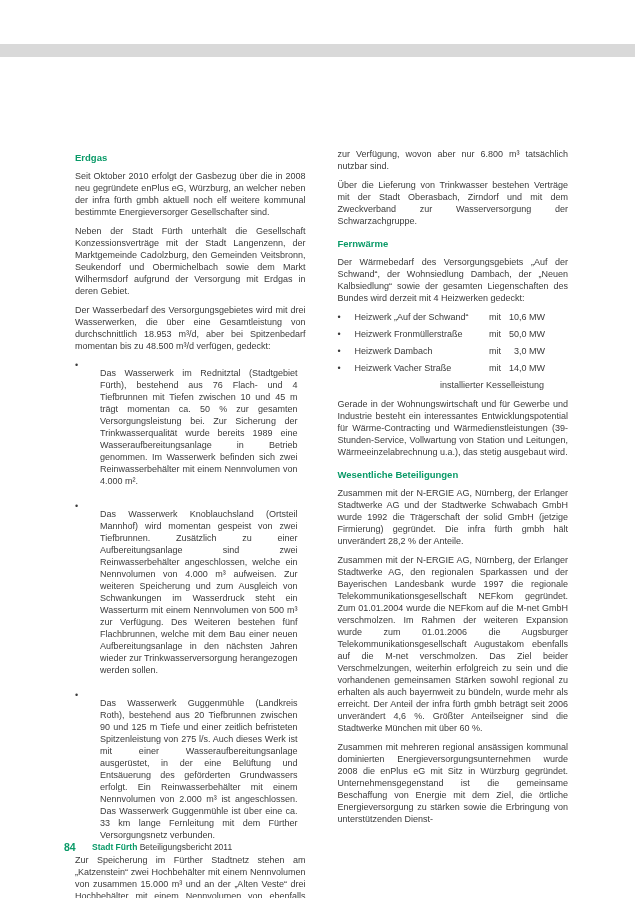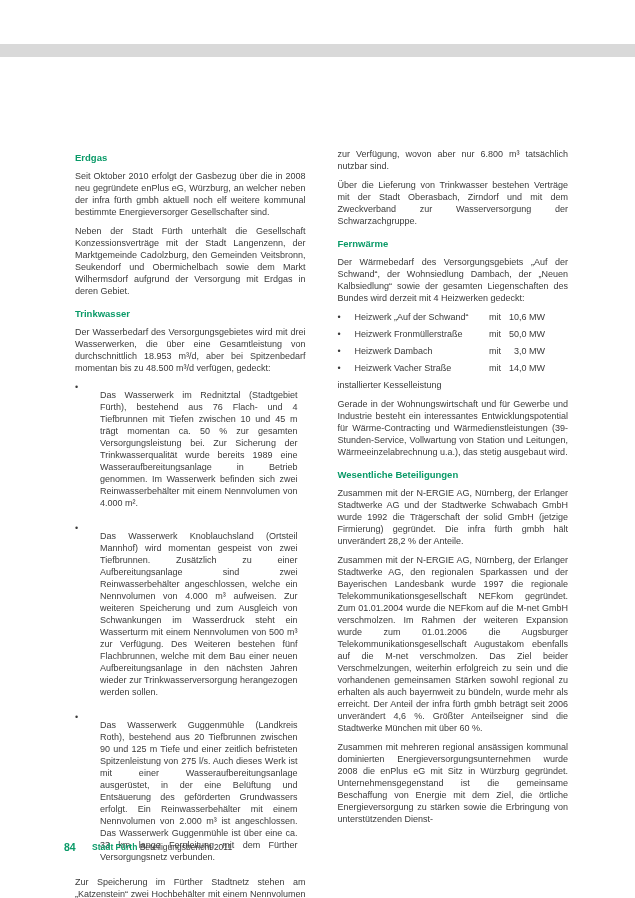--- a/index.html
+++ b/index.html
@@ -28,21 +28,21 @@
   h3.sec.first{margin-top:4px;}
   .bullet-item{display:flex;margin:0 0 5px 0;}
   .bullet-item .bullet{width:17px;flex:0 0 17px;text-align:left;}
   .bullet-item p{margin:8px;flex:1;}
   .hw-list{margin:2px 0 7px 0;}
   .hw-row{display:flex;margin:0 0 5px 0;line-height:12px;}
   .hw-row .bullet{width:17px;flex:0 0 17px;}
   .hw-row .hw-name{flex:1;text-align:left;}
   .hw-row .hw-prefix{flex:0 0 auto;padding-left:16px;}
   .hw-row .hw-value{flex:0 0 44px;text-align:right;margin-right:23px;}
-  .hw-note{text-align:left;margin:1px 14px 7px 0;}
+  .hw-note{text-align:right;margin:1px 24px 7px 0;}
   .footer{
     position:absolute;left:17px;top:840px;width:635px;height:14px;
     font-size:8.5px;line-height:14px;
   }
   .footer .pagenum{
     position:absolute;left:47px;top:0;
     font-size:10.5px;font-weight:bold;color:#0a9a68;
   }
   .footer .brandline{position:absolute;left:75px;top:0;}
   .footer .brand{font-weight:bold;color:#0a9a68;}
@@ -55,21 +55,20 @@
 
   <div class="topbar"></div>
 
   <div class="content">
 
     <div class="col">
       <h3 class="sec first">Erdgas</h3>
       <p>Seit Oktober 2010 erfolgt der Gasbezug über die in 2008 neu gegründete enPlus eG, Würzburg, an welcher neben der infra fürth gmbh aktuell noch elf weitere kommunal bestimmte Energieversorger Gesellschafter sind.</p>
       <p>Neben der Stadt Fürth unterhält die Gesellschaft Konzessionsverträge mit der Stadt Langenzenn, der Marktgemeinde Cadolzburg, den Gemeinden Veitsbronn, Seukendorf und Obermichelbach sowie dem Markt Wilhermsdorf aufgrund der Versorgung mit Erdgas in deren Gebiet.</p>
 
-      <h3 class="sec">Trinkwasser</h3>
       <p>Der Wasserbedarf des Versorgungsgebietes wird mit drei Wasserwerken, die über eine Gesamtleistung von durchschnittlich 18.953 m³/d, aber bei Spitzenbedarf momentan bis zu 48.500 m³/d verfügen, gedeckt:</p>
 
       <div class="bullet-item">
         <span class="bullet">•</span>
         <p>Das Wasserwerk im Rednitztal (Stadtgebiet Fürth), bestehend aus 76 Flach- und 4 Tiefbrunnen mit Tiefen zwischen 10 und 45 m trägt momentan ca. 50 % zur gesamten Versorgungsleistung bei. Zur Sicherung der Trinkwasserqualität wurde bereits 1989 eine Wasseraufbereitungsanlage in Betrieb genommen. Im Wasserwerk befinden sich zwei Reinwasserbehälter mit einem Nennvolumen von 4.000 m².</p>
       </div>
       <div class="bullet-item">
         <span class="bullet">•</span>
         <p>Das Wasserwerk Knoblauchsland (Ortsteil Mannhof) wird momentan gespeist von zwei Tiefbrunnen. Zusätzlich zu einer Aufbereitungsanlage sind zwei Reinwasserbehälter angeschlossen, welche ein Nennvolumen von 4.000 m³ aufweisen. Zur weiteren Speicherung und zum Ausgleich von Schwankungen im Wasserdruck steht ein Wasserturm mit einem Nennvolumen von 500 m³ zur Verfügung. Des Weiteren bestehen fünf Flachbrunnen, welche mit dem Bau einer neuen Aufbereitungsanlage in den nächsten Jahren wieder zur Trinkwasserversorgung herangezogen werden sollen.</p>
       </div>

